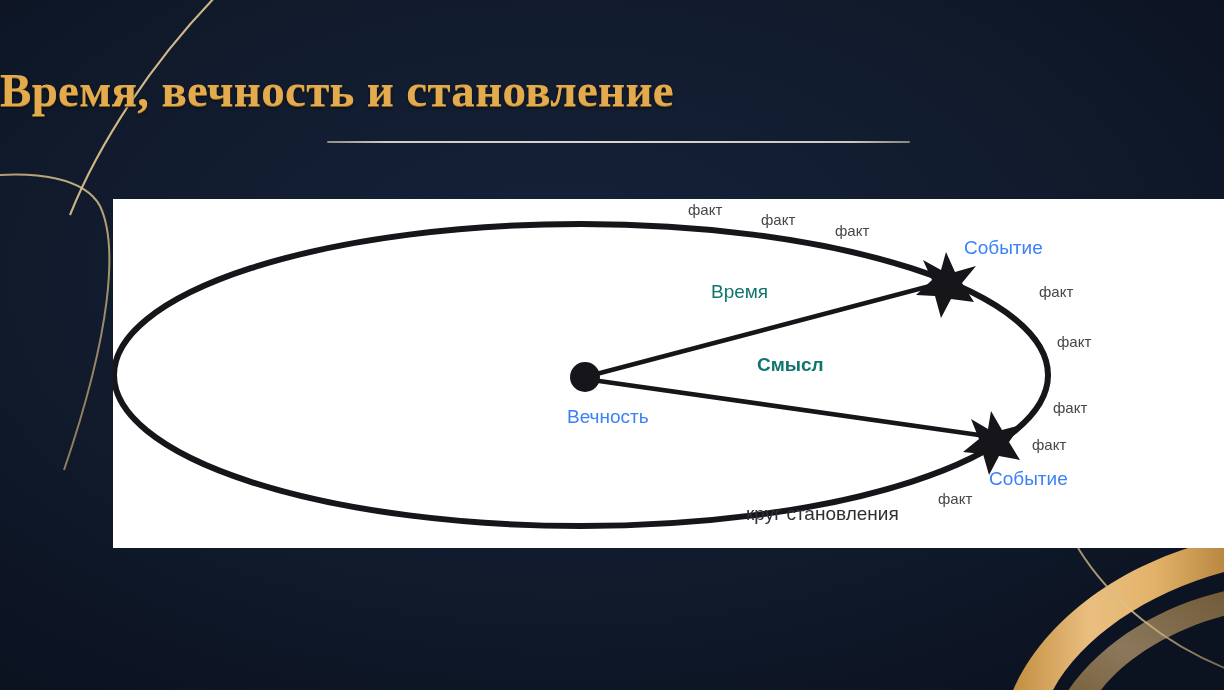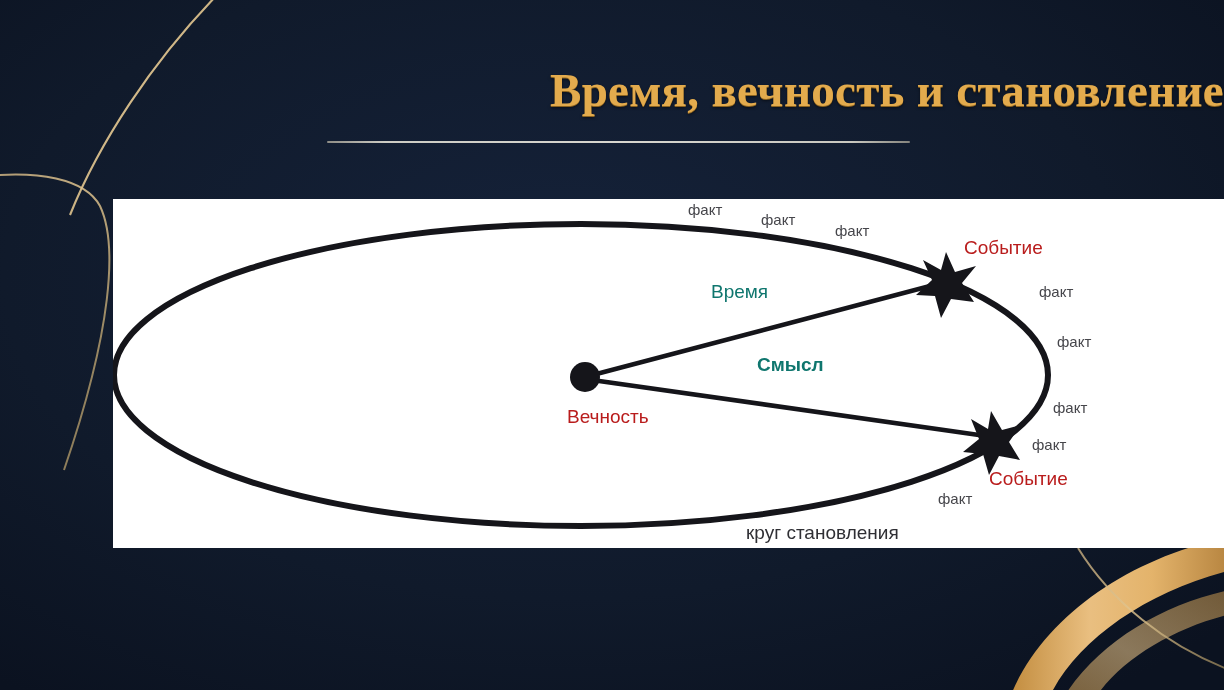--- a/index.html
+++ b/index.html
@@ -31,21 +31,21 @@
   .deco-layer {
     position: absolute;
     inset: 0;
     pointer-events: none;
   }
   .title-block {
     position: absolute;
     left: 0;
     top: 66px;
     width: 1224px;
-    text-align: right;
+    text-align: left;
   }
   .slide-title {
     font-family: "Liberation Serif", "DejaVu Serif", serif;
     font-weight: bold;
     font-size: 47px;
     line-height: 1.06;
     letter-spacing: 0.3px;
     color: #e3ab4d;
     text-shadow:
       0 1px 0 #8a6220,
@@ -81,21 +81,21 @@
     color: #3a3a3e;
     white-space: nowrap;
     font-family: "Liberation Sans", sans-serif;
   }
   .lbl-fact {
     font-size: 15px;
     color: #46464b;
   }
   .lbl-node {
     font-size: 19px;
-    color: #b91c1c;
+    color: #3b82f6;
   }
   .lbl-ray {
     font-size: 19px;
     color: #0f766e;
   }
   .lbl-caption {
     font-size: 19px;
     color: #2f2f34;
   }
 </style>
@@ -166,16 +166,16 @@
     <div class="lbl lbl-fact" style="left:944px; top:134px;">факт</div>
     <div class="lbl lbl-fact" style="left:940px; top:200px;">факт</div>
     <div class="lbl lbl-fact" style="left:919px; top:237px;">факт</div>
     <div class="lbl lbl-fact" style="left:825px; top:291px;">факт</div>
 
     <div class="lbl lbl-node" style="left:851px; top:38px;">Событие</div>
     <div class="lbl lbl-node" style="left:876px; top:269px;">Событие</div>
     <div class="lbl lbl-ray" style="left:598px; top:82px;">Время</div>
     <div class="lbl lbl-ray" style="left:644px; top:155px;font-weight:bold;">Смысл</div>
     <div class="lbl lbl-node" style="left:422px; top:207px;margin-left:32px;">Вечность</div>
-    <div class="lbl lbl-caption" style="left:633px; top:323px;">круг становления</div>
+    <div class="lbl lbl-caption" style="left:633px; top:304px;">круг становления</div>
 
   </div>
 </div>
 
 </body></html>

